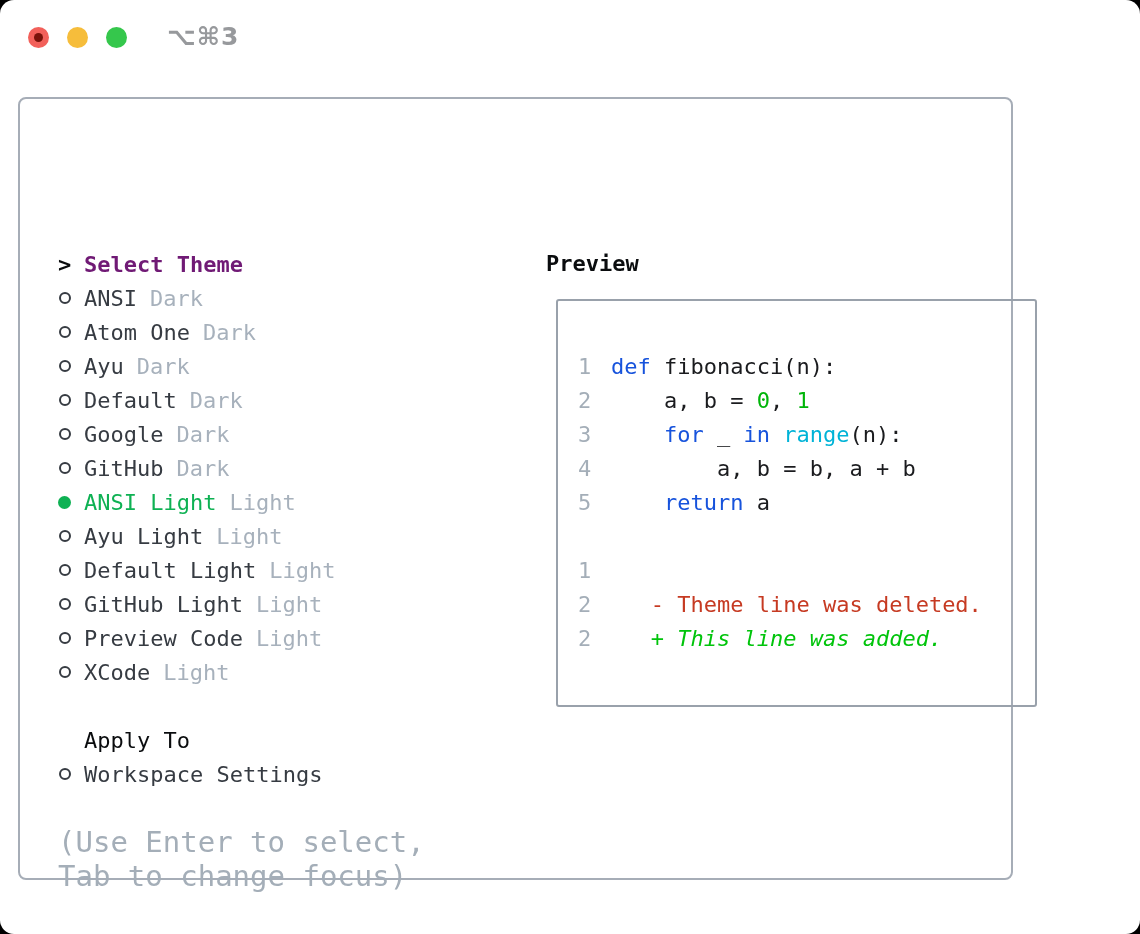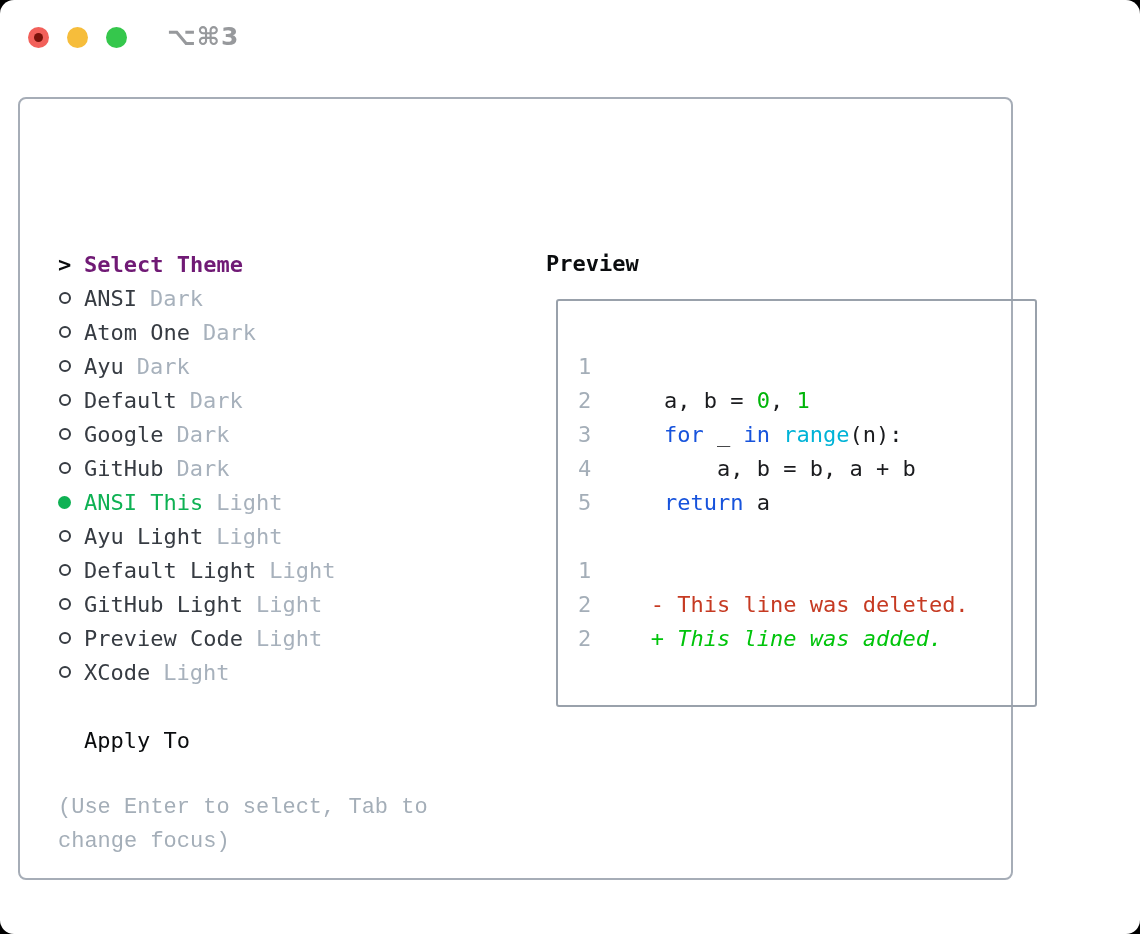--- a/index.html
+++ b/index.html
@@ -43,22 +43,22 @@
   .marker{width:13px;margin-right:13px;display:flex;align-items:center;justify-content:center;flex:none;}
   .prompt-char{font-weight:bold;color:#0a0c0e;font-size:22px;}
   .dot{width:12px;height:12px;border:2px solid var(--marker);border-radius:50%;box-sizing:border-box;}
   .row.sel .dot{width:13px;height:13px;border:none;background:var(--accent-green);}
   .row.sel .name{color:var(--accent-green);}
   .row.header-row .name{font-weight:bold;color:#701a75;}
   .name{white-space:pre;}
   .tag{color:var(--tag);margin-left:13px;white-space:pre;}
   .spacer{height:34px;}
   .help{
-    font-size:22px;line-height:34px;color:var(--help);
-    width:420px;white-space:normal;font-family:Liberation Mono, monospace;
+    font-size:29px;line-height:34px;color:var(--help);
+    width:420px;white-space:normal;
   }
   
   .right-col{position:absolute;left:494px;top:148px;margin-left:32px;}
   .preview-title{height:34px;line-height:34px;font-size:22px;font-weight:bold;color:#0a0c0e;}
   .preview-box{
     margin-left:10px;margin-top:18px;
     width:481px;height:408px;box-sizing:border-box;
     border:2px solid var(--preview-border);border-radius:3px;
     padding:49px 0 0 20px;overflow:hidden;
   }
@@ -140,21 +140,21 @@
             <span class="marker">
               <span class="dot"></span>
             </span>
             <span class="name">GitHub</span>
             <span class="tag">Dark</span>
           </div>
           <div class="row sel">
             <span class="marker">
               <span class="dot"></span>
             </span>
-            <span class="name">ANSI This</span>
+            <span class="name">ANSI Light</span>
             <span class="tag">Light</span>
           </div>
           <div class="row">
             <span class="marker">
               <span class="dot"></span>
             </span>
             <span class="name">Ayu Light</span>
             <span class="tag">Light</span>
           </div>
           <div class="row">
@@ -188,33 +188,40 @@
         </div>
 
       <div class="spacer"></div>
 
       <div class="row">
         <span class="marker"></span>
         <span class="name" style="color:#0a0c0e">Apply To</span>
       </div>
 
       <div id="apply-list">
+          <div class="row">
+            <span class="marker">
+              <span class="dot"></span>
+            </span>
+            <span class="name">Workspace Settings</span>
+          </div>
         </div>
 
       <div class="spacer"></div>
 
       <div class="help">(Use Enter to select, Tab to change focus)</div>
     </div>
 
     <div class="right-col">
       <div class="preview-title">Preview</div>
       <div class="preview-box">
         <div id="code-block">
             <div class="code-line">
               <span class="ln">1</span>
+              <span class="ctext"><span class="s-keyword">def</span><span class="s-plain"> fibonacci(n):</span></span>
             </div>
             <div class="code-line">
               <span class="ln">2</span>
               <span class="ctext"><span class="s-plain">    a, b = </span><span class="s-number">0</span><span class="s-plain">, </span><span class="s-number">1</span></span>
             </div>
             <div class="code-line">
               <span class="ln">3</span>
               <span class="ctext"><span class="s-plain">    </span><span class="s-keyword">for</span><span class="s-plain"> _ </span><span class="s-keyword">in</span><span class="s-plain"> </span><span class="s-builtin">range</span><span class="s-plain">(n):</span></span>
             </div>
             <div class="code-line">
@@ -225,21 +232,21 @@
               <span class="ln">5</span>
               <span class="ctext"><span class="s-plain">    </span><span class="s-keyword">return</span><span class="s-plain"> a</span></span>
             </div>
           </div>
         <div class="diff-block" id="diff-block">
             <div class="code-line">
               <span class="ln">1</span>
             </div>
             <div class="code-line">
               <span class="ln">2</span>
-              <span class="ctext"><span class="s-deleted">   - This line was deleted.</span></span>
+              <span class="ctext"><span class="s-deleted">   - Theme line was deleted.</span></span>
             </div>
             <div class="code-line">
               <span class="ln">2</span>
               <span class="ctext"><span class="s-added">   + This line was added.</span></span>
             </div>
           </div>
       </div>
     </div>
 
   </div>

